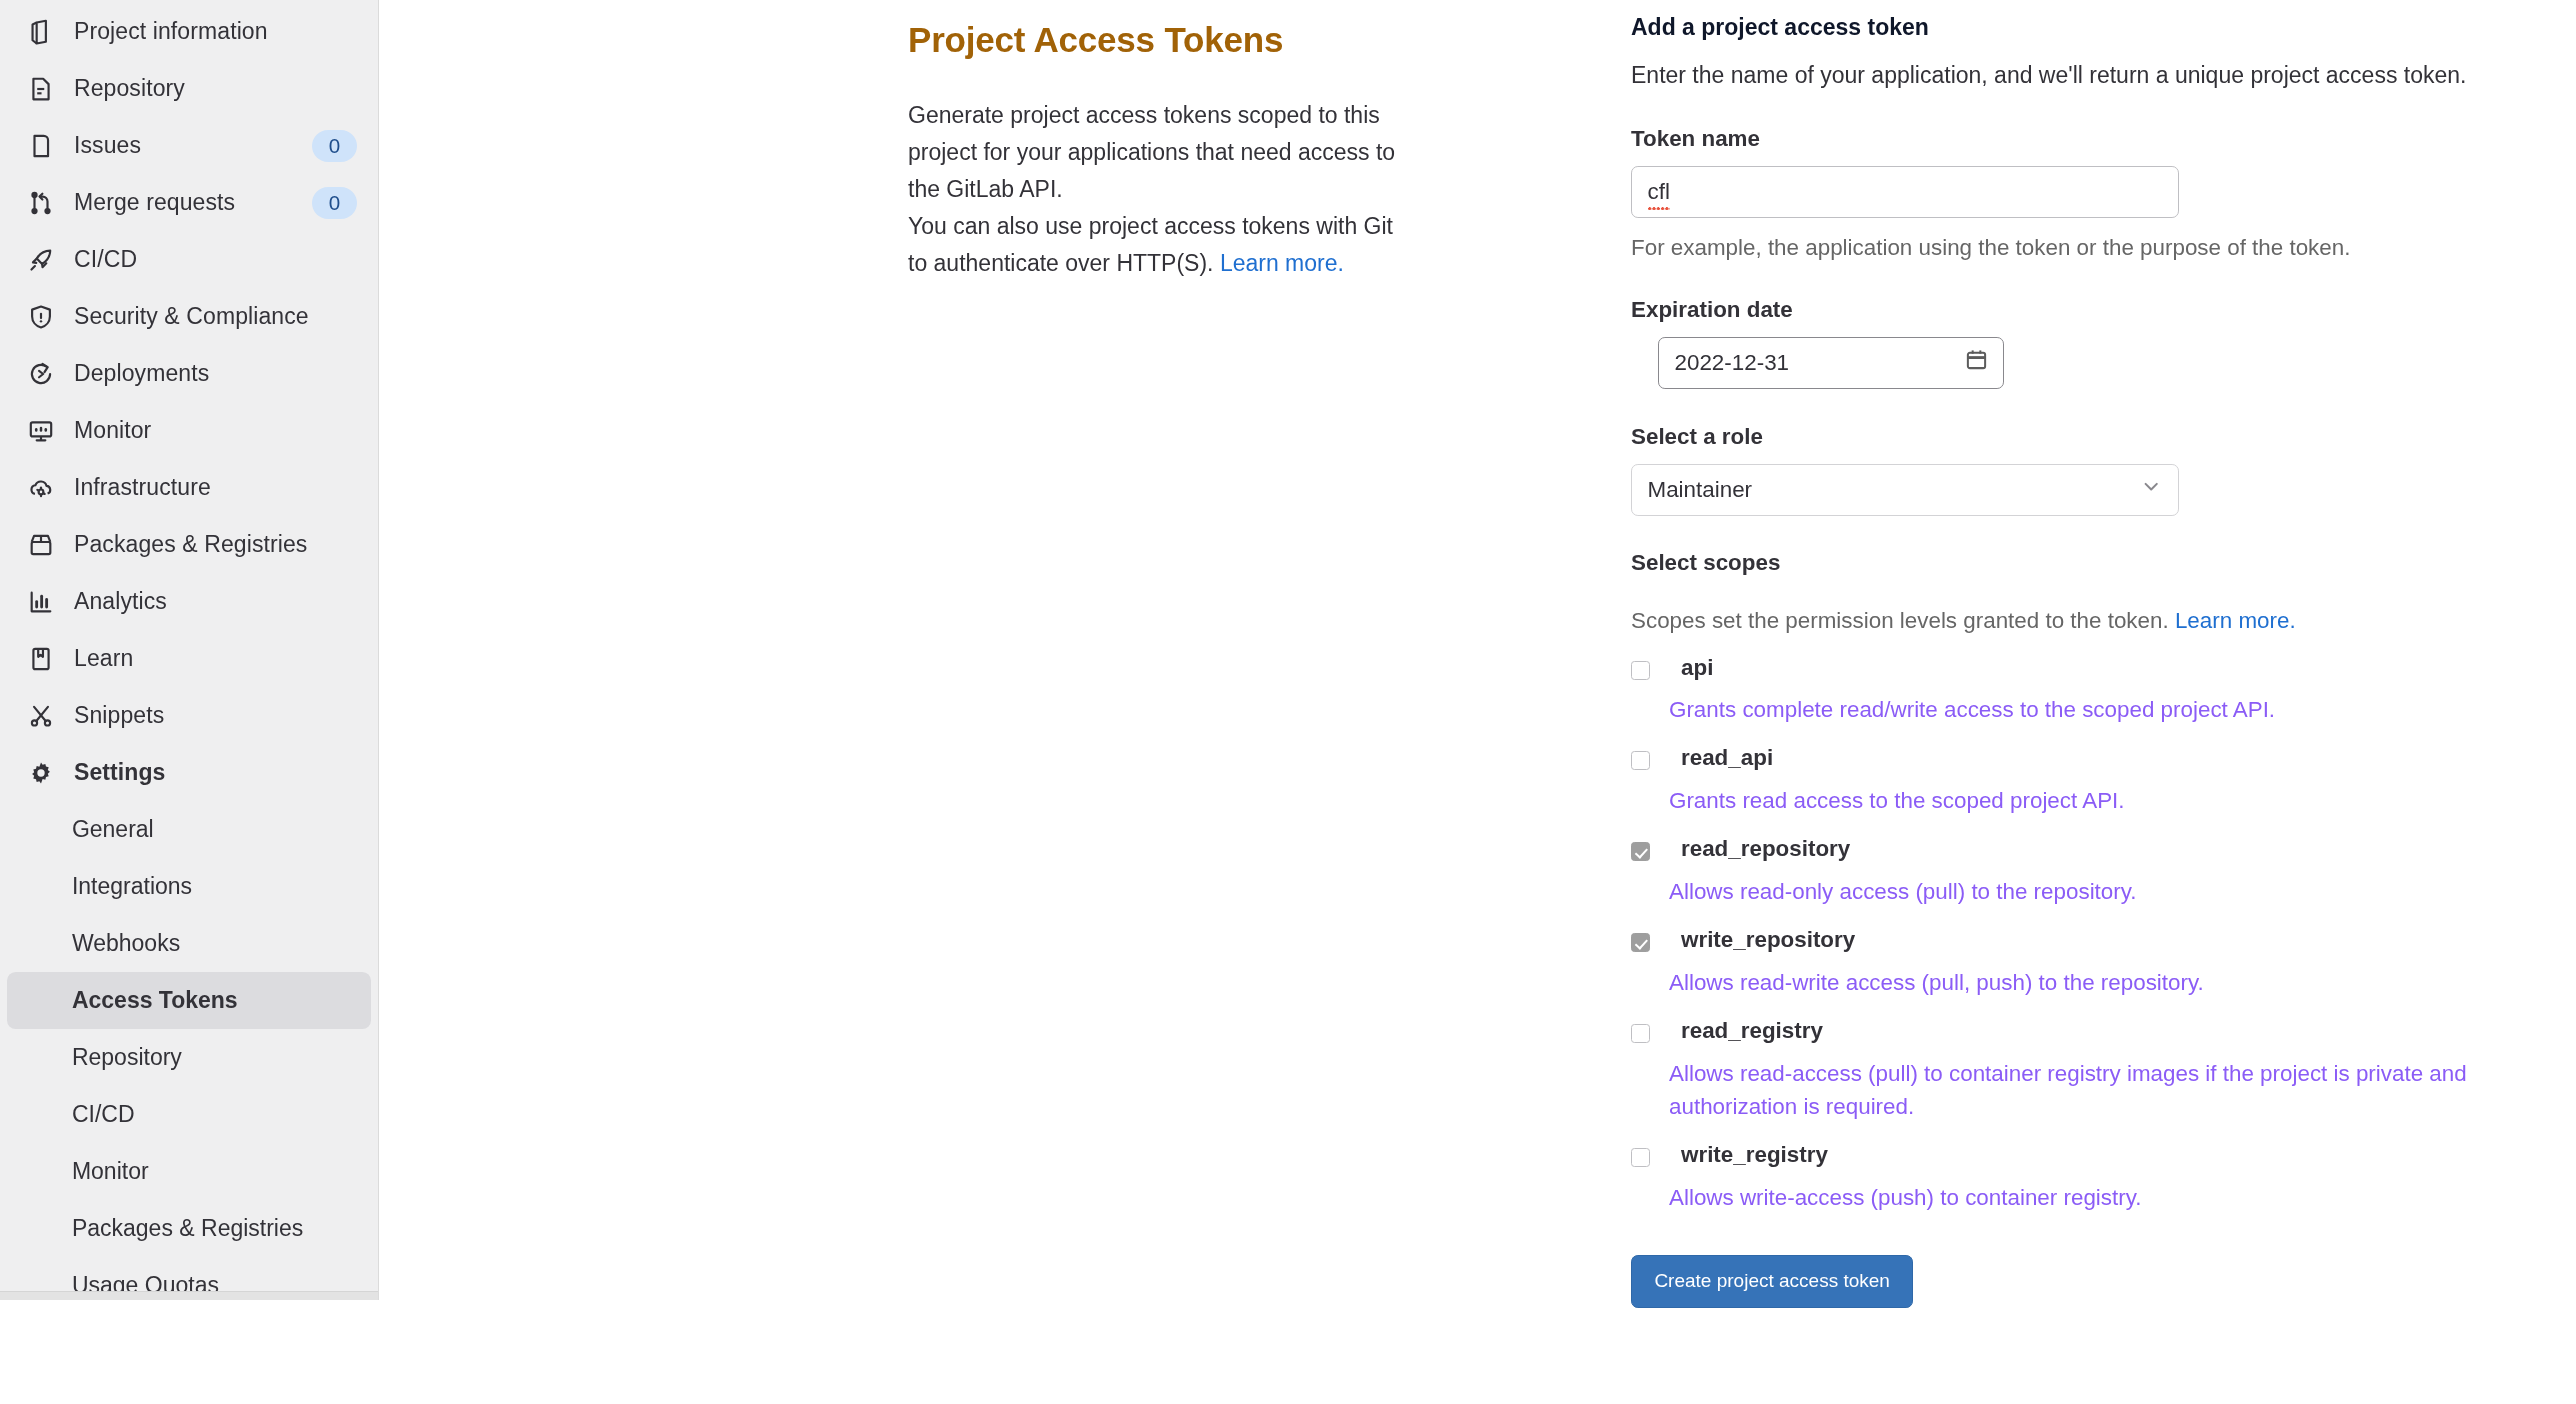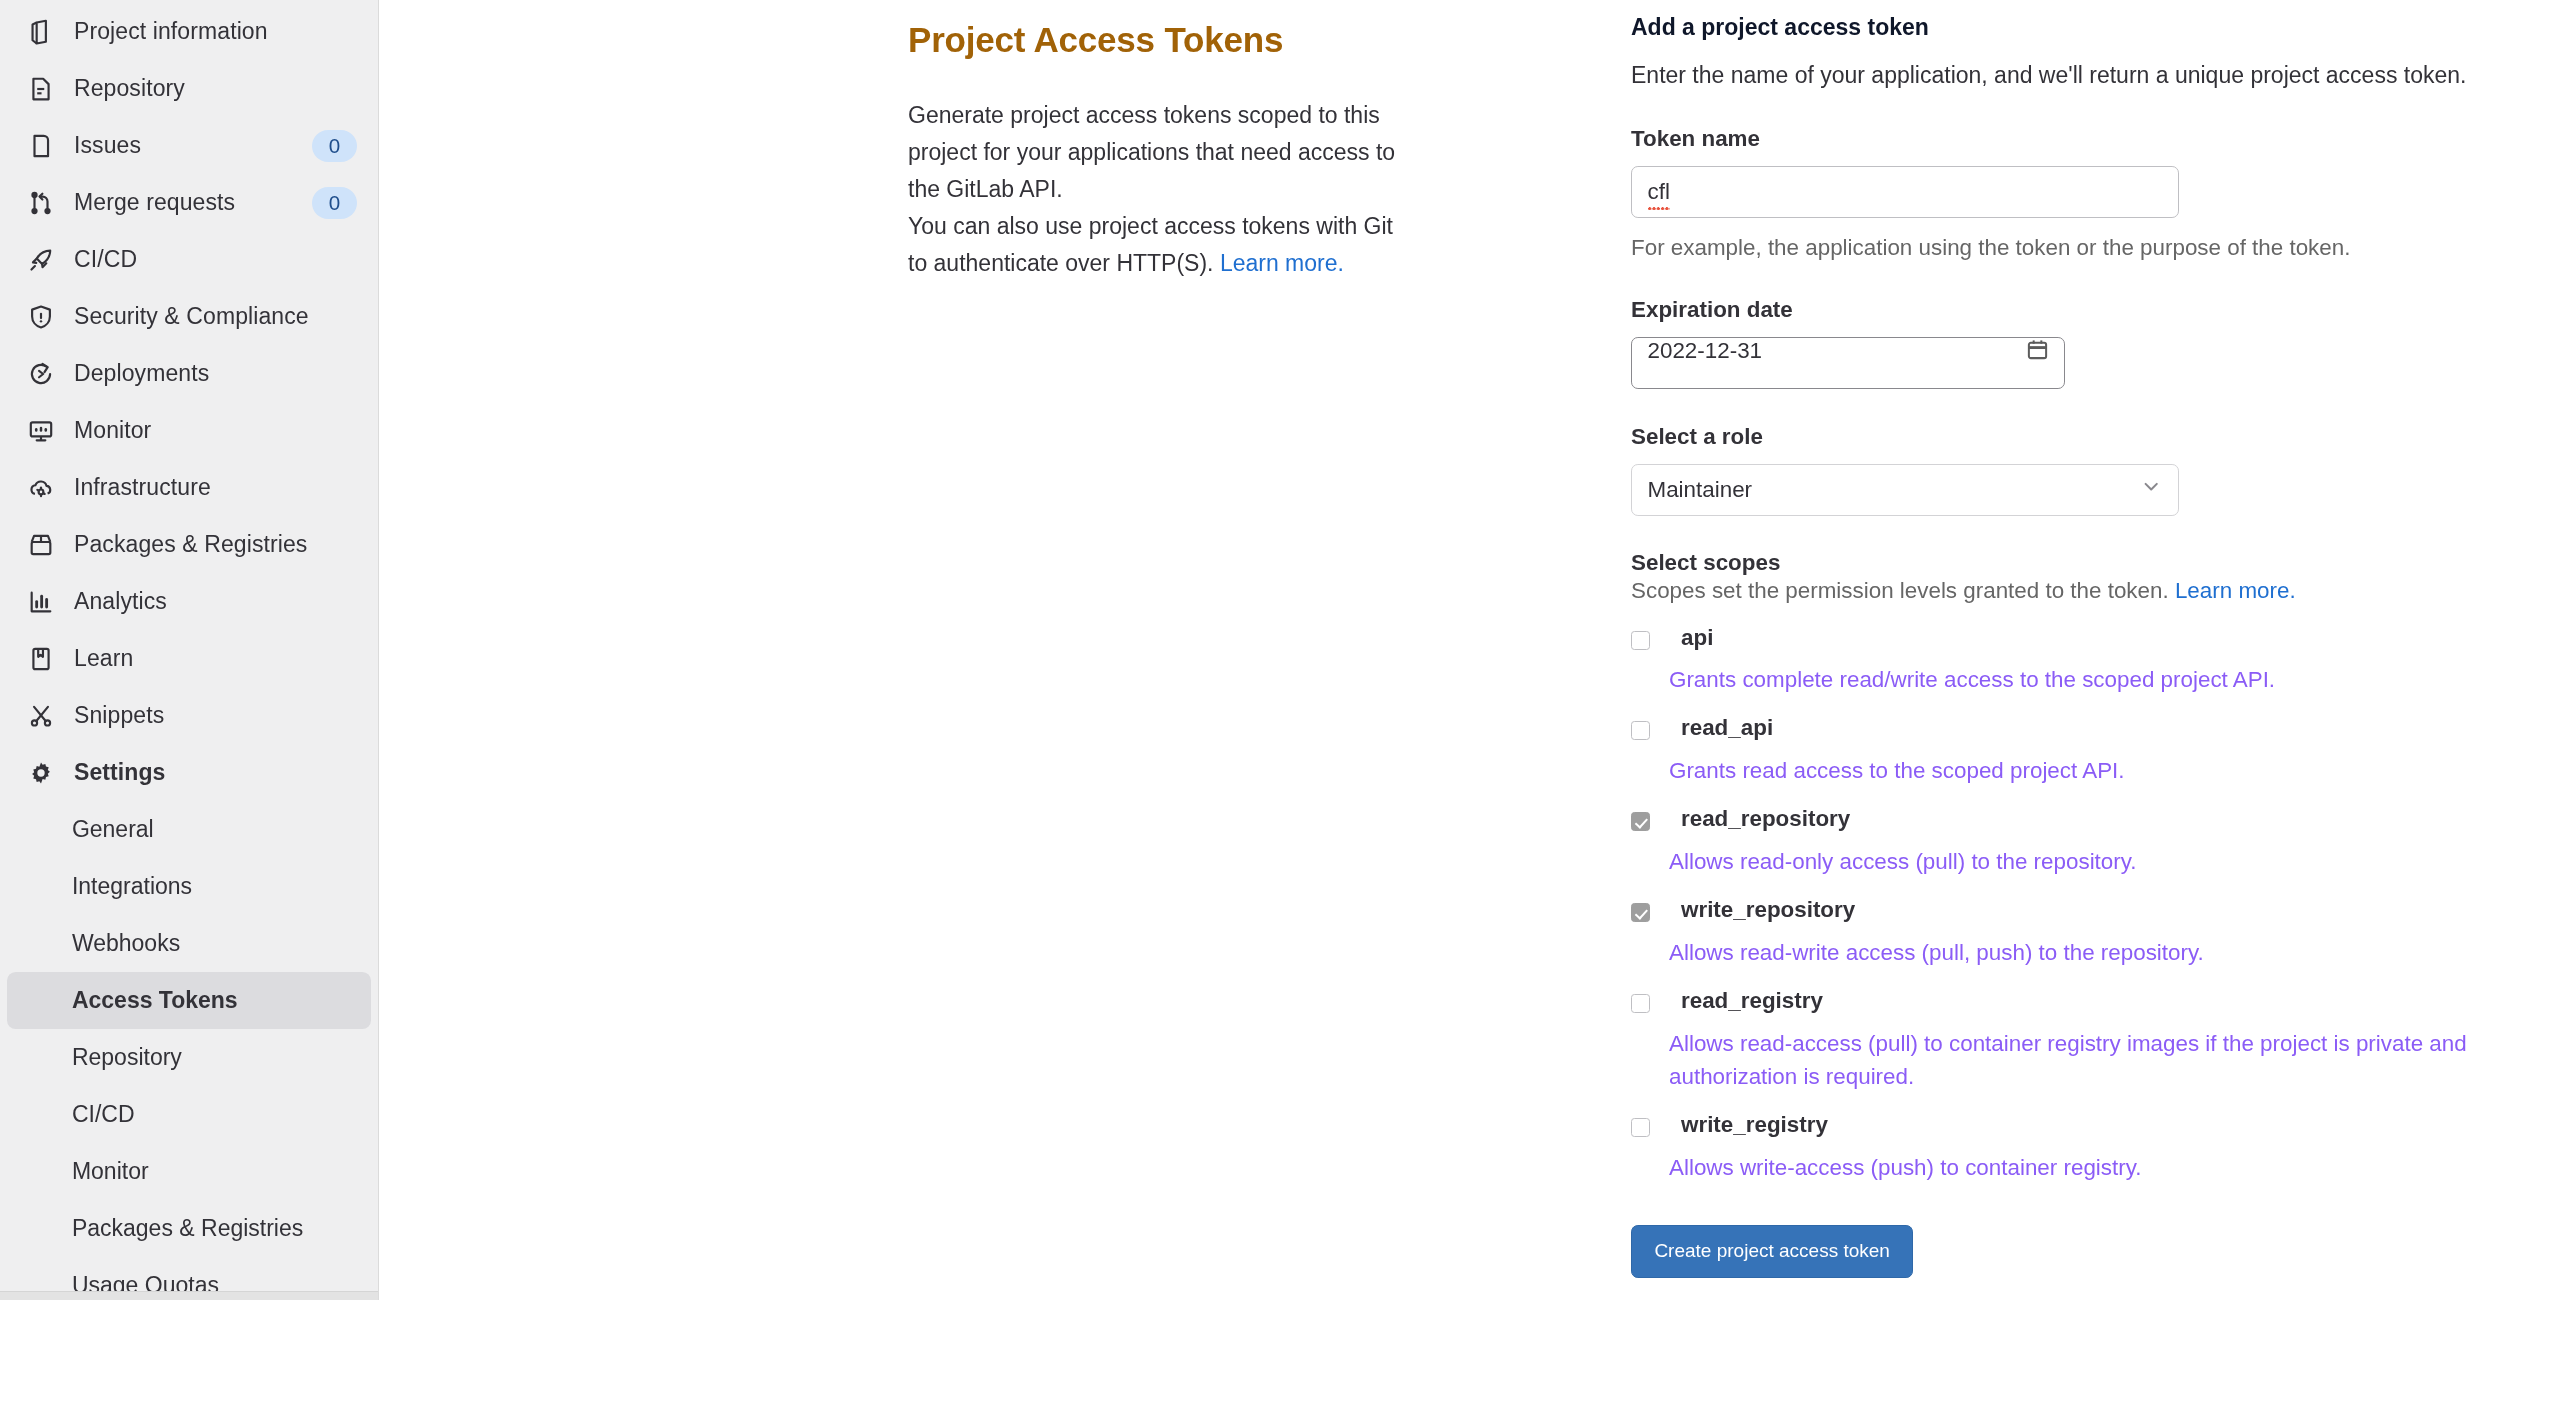--- a/index.html
+++ b/index.html
@@ -188,31 +188,32 @@
     left: 0;
     right: 0;
     bottom: -5.2px;
     height: 3.4px;
     background-image: radial-gradient(circle at 1.7px 1.7px, #e8543f 1.4px, transparent 1.5px);
     background-size: 4.3px 4.3px;
     background-repeat: repeat-x;
   }
 
   .date-input {
-    width: 434px;
+    width: 346px;
     height: 52px;
     border: 0.9px solid #89888d;
     border-radius: 6.9px;
     background: #ffffff;
     font-size: 22.4px;
     color: #333238;
     padding: 0 15.5px;
     display: flex;
-    align-items: flex-start;
+    align-items: center;
     justify-content: space-between;
+    margin-left: 27px;
   }
 
   .select-input {
     width: 548px;
     height: 52px;
     border: 0.9px solid #d3d3d6;
     border-radius: 6.9px;
     background: #ffffff;
     font-size: 22.4px;
     color: #333238;
@@ -230,21 +231,21 @@
   }
 
   .scopes-head {
     font-size: 22.4px;
     font-weight: 700;
     color: #333238;
     margin-top: 34px;
     line-height: 1.2;
   }
   .scopes-sub {
-    margin-top: 0;
+    margin-top: 30px;
     font-size: 22.4px;
     color: #666;
     line-height: 1.3;
   }
 
   .scope-list { margin-top: 19px; }
   .scope-row { margin-bottom: 19px; }
   .scope-head {
     display: flex;
     align-items: flex-start;

